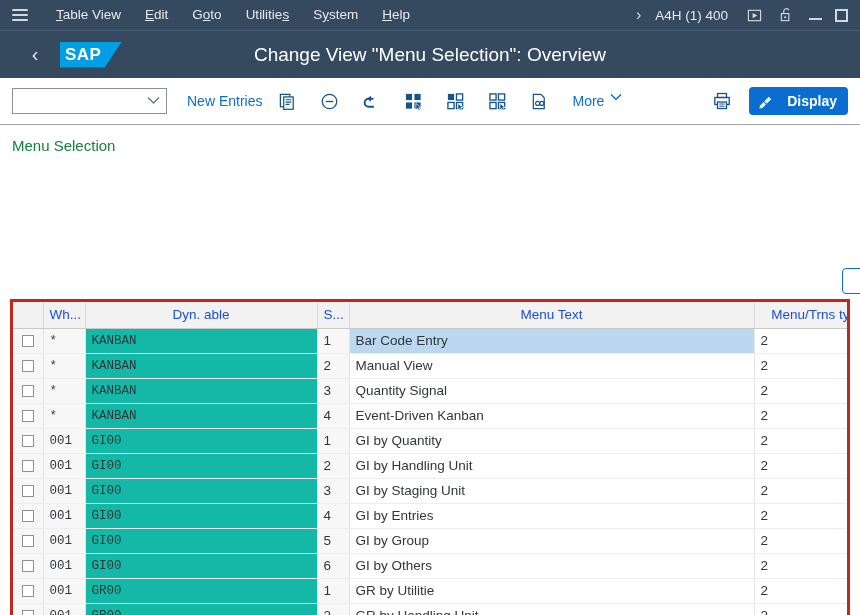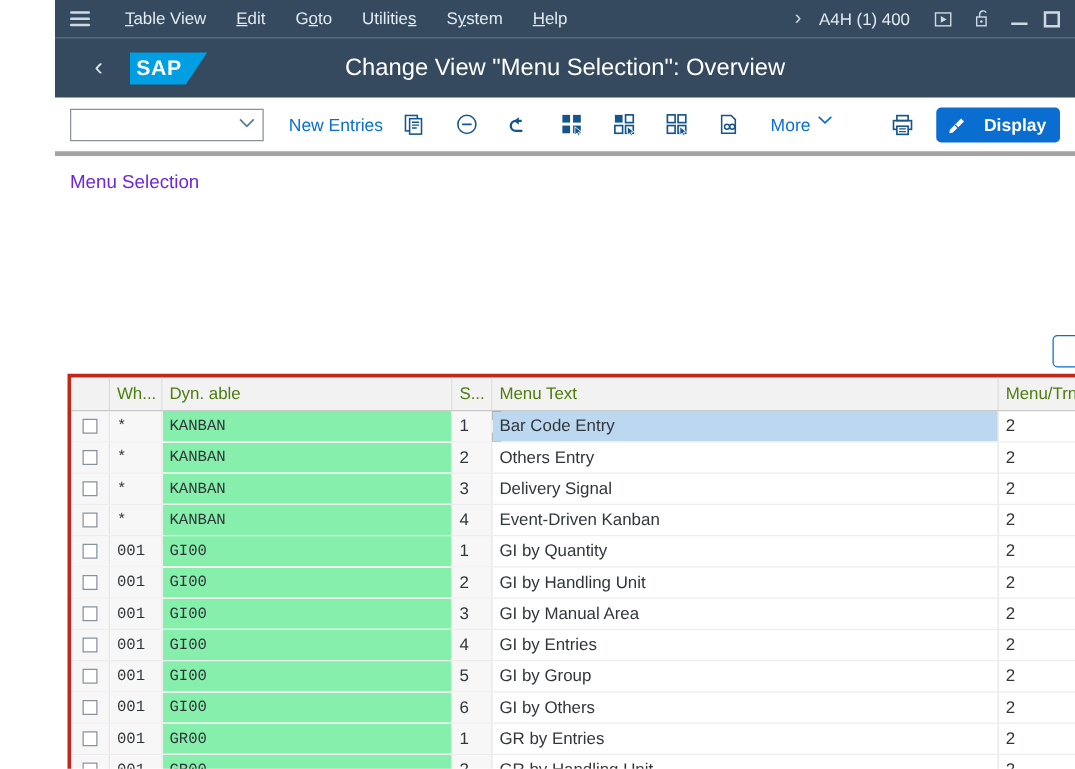--- a/index.html
+++ b/index.html
@@ -3,21 +3,21 @@
 <meta charset="utf-8">
 <style>
   * { box-sizing: border-box; }
   html, body {
     margin: 0; padding: 0;
     width: 860px; height: 615px;
     overflow: hidden;
     font-family: "Liberation Sans", sans-serif;
     background: #ffffff;
   }
-  #app { position: relative; width: 860px; height: 474px; background:#fff;padding-left:44px; }
+  #app { position: relative; width: 860px; height: 474px; background:#fff; }
 
   
   .menubar {
     height: 30px;
     background: #354a5f;
     display: flex;
     align-items: center;
     padding: 0 6px;
     color: #d9e2ea;
     font-size: 13.5px;
@@ -85,21 +85,21 @@
     text-align:center;
     color:#ffffff;
     font-size: 19px;
     pointer-events:none;
   }
 
   
   .toolbar {
     height: 47px;
     background:#fff;
-    border-bottom: 4px solid #a3a3a3;
+    border-bottom: 1px solid #a3a3a3;
     display:flex; align-items:center;
     padding: 0 12px;
   }
   .combo {
     width: 155px; height: 26px;
     border: 1px solid #89919a;
     background:#fff;
     display:flex; align-items:center; justify-content:flex-end;
     padding-right: 6px;
     cursor:pointer;
@@ -128,21 +128,21 @@
     display:flex; align-items:center; gap:12px;
     padding: 0 11px 0 9px;
     font-size: 14px; font-weight: bold;
     cursor:pointer;
     margin-left: 10px;
   }
 
   
   .content { position:relative; background:#fff; height: calc(615px - 30px - 48px - 47px); }
   .section-title {
-    font-size: 15px; color:#6d28d9;
+    font-size: 15px; color:#15803d;
     padding: 12px 0 8px 12px;
   }
   .tbl-extra-btn {
     position:absolute; right:-4px; top: 143px;
     width: 22px; height: 26px;
     border:1px solid #0a6ed1; border-radius:4px;
     background:#fff;
   }
 
   
@@ -159,24 +159,24 @@
     width: 100%;
     table-layout: fixed;
     font-size: 13.5px;
     color: #32363a;
   }
   table.grid th {
     background:#f2f2f2;
     border-right:1px solid #d9d9d9;
     border-bottom:1px solid #c9c9c9;
     font-weight: normal;
-    text-align:left;
+    text-align:center;
     height: 26px;
     padding: 0 6px;
-    color:#4d7c0f;
+    color:#1d4ed8;
     font-size:13.5px;
     white-space:nowrap;
     overflow:hidden;
   }
   table.grid td {
     border-right:1px solid #e5e5e5;
     border-bottom:1px solid #ededed;
     height: 25px;
     padding: 0 6px;
     white-space:nowrap;
@@ -185,21 +185,21 @@
   col.c-chk { width: 30px; }
   col.c-wh  { width: 42px; }
   col.c-dyn { width: 232px; }
   col.c-seq { width: 32px; }
   col.c-txt { width: 405px; }
   col.c-typ { width: 128px; }
 
   td.cell-chk { background:#f7f7f7; border-right:1px solid #e5e5e5; text-align:center; }
   th.hdr-chk  { background:#f2f2f2; }
   td.cell-wh  { background:#f7f7f7; font-family:"Liberation Mono", monospace; font-size:12.5px;}
-  td.cell-dyn { background:#86efac; font-family:"Liberation Mono", monospace; font-size:12.5px;}
+  td.cell-dyn { background:#14b8a6; font-family:"Liberation Mono", monospace; font-size:12.5px;}
   td.cell-seq { background:#f7f7f7; text-align:left; }
   td.cell-txt { background:#ffffff; }
   td.cell-typ { background:#ffffff; }
 
   .chkbox {
     width: 12px; height: 12px;
     border: 1px solid #89919a;
     background:#fff; display:inline-block;
     vertical-align: middle;
     cursor:pointer;
@@ -401,29 +401,29 @@
               <td class="cell-dyn">KANBAN</td>
               <td class="cell-seq">1</td>
               <td class="cell-txt sel-cell">Bar Code Entry</td>
               <td class="cell-typ">2</td>
             </tr>
             <tr>
               <td class="cell-chk"><span class="chkbox"></span></td>
               <td class="cell-wh">*</td>
               <td class="cell-dyn">KANBAN</td>
               <td class="cell-seq">2</td>
-              <td class="cell-txt">Others Entry</td>
+              <td class="cell-txt">Manual View</td>
               <td class="cell-typ">2</td>
             </tr>
             <tr>
               <td class="cell-chk"><span class="chkbox"></span></td>
               <td class="cell-wh">*</td>
               <td class="cell-dyn">KANBAN</td>
               <td class="cell-seq">3</td>
-              <td class="cell-txt">Delivery Signal</td>
+              <td class="cell-txt">Quantity Signal</td>
               <td class="cell-typ">2</td>
             </tr>
             <tr>
               <td class="cell-chk"><span class="chkbox"></span></td>
               <td class="cell-wh">*</td>
               <td class="cell-dyn">KANBAN</td>
               <td class="cell-seq">4</td>
               <td class="cell-txt">Event-Driven Kanban</td>
               <td class="cell-typ">2</td>
             </tr>
@@ -441,21 +441,21 @@
               <td class="cell-dyn">GI00</td>
               <td class="cell-seq">2</td>
               <td class="cell-txt">GI by Handling Unit</td>
               <td class="cell-typ">2</td>
             </tr>
             <tr>
               <td class="cell-chk"><span class="chkbox"></span></td>
               <td class="cell-wh">001</td>
               <td class="cell-dyn">GI00</td>
               <td class="cell-seq">3</td>
-              <td class="cell-txt">GI by Manual Area</td>
+              <td class="cell-txt">GI by Staging Unit</td>
               <td class="cell-typ">2</td>
             </tr>
             <tr>
               <td class="cell-chk"><span class="chkbox"></span></td>
               <td class="cell-wh">001</td>
               <td class="cell-dyn">GI00</td>
               <td class="cell-seq">4</td>
               <td class="cell-txt">GI by Entries</td>
               <td class="cell-typ">2</td>
             </tr>
@@ -473,21 +473,21 @@
               <td class="cell-dyn">GI00</td>
               <td class="cell-seq">6</td>
               <td class="cell-txt">GI by Others</td>
               <td class="cell-typ">2</td>
             </tr>
             <tr>
               <td class="cell-chk"><span class="chkbox"></span></td>
               <td class="cell-wh">001</td>
               <td class="cell-dyn">GR00</td>
               <td class="cell-seq">1</td>
-              <td class="cell-txt">GR by Entries</td>
+              <td class="cell-txt">GR by Utilitie</td>
               <td class="cell-typ">2</td>
             </tr>
             <tr>
               <td class="cell-chk"><span class="chkbox"></span></td>
               <td class="cell-wh">001</td>
               <td class="cell-dyn">GR00</td>
               <td class="cell-seq">2</td>
               <td class="cell-txt">GR by Handling Unit</td>
               <td class="cell-typ">2</td>
             </tr>

